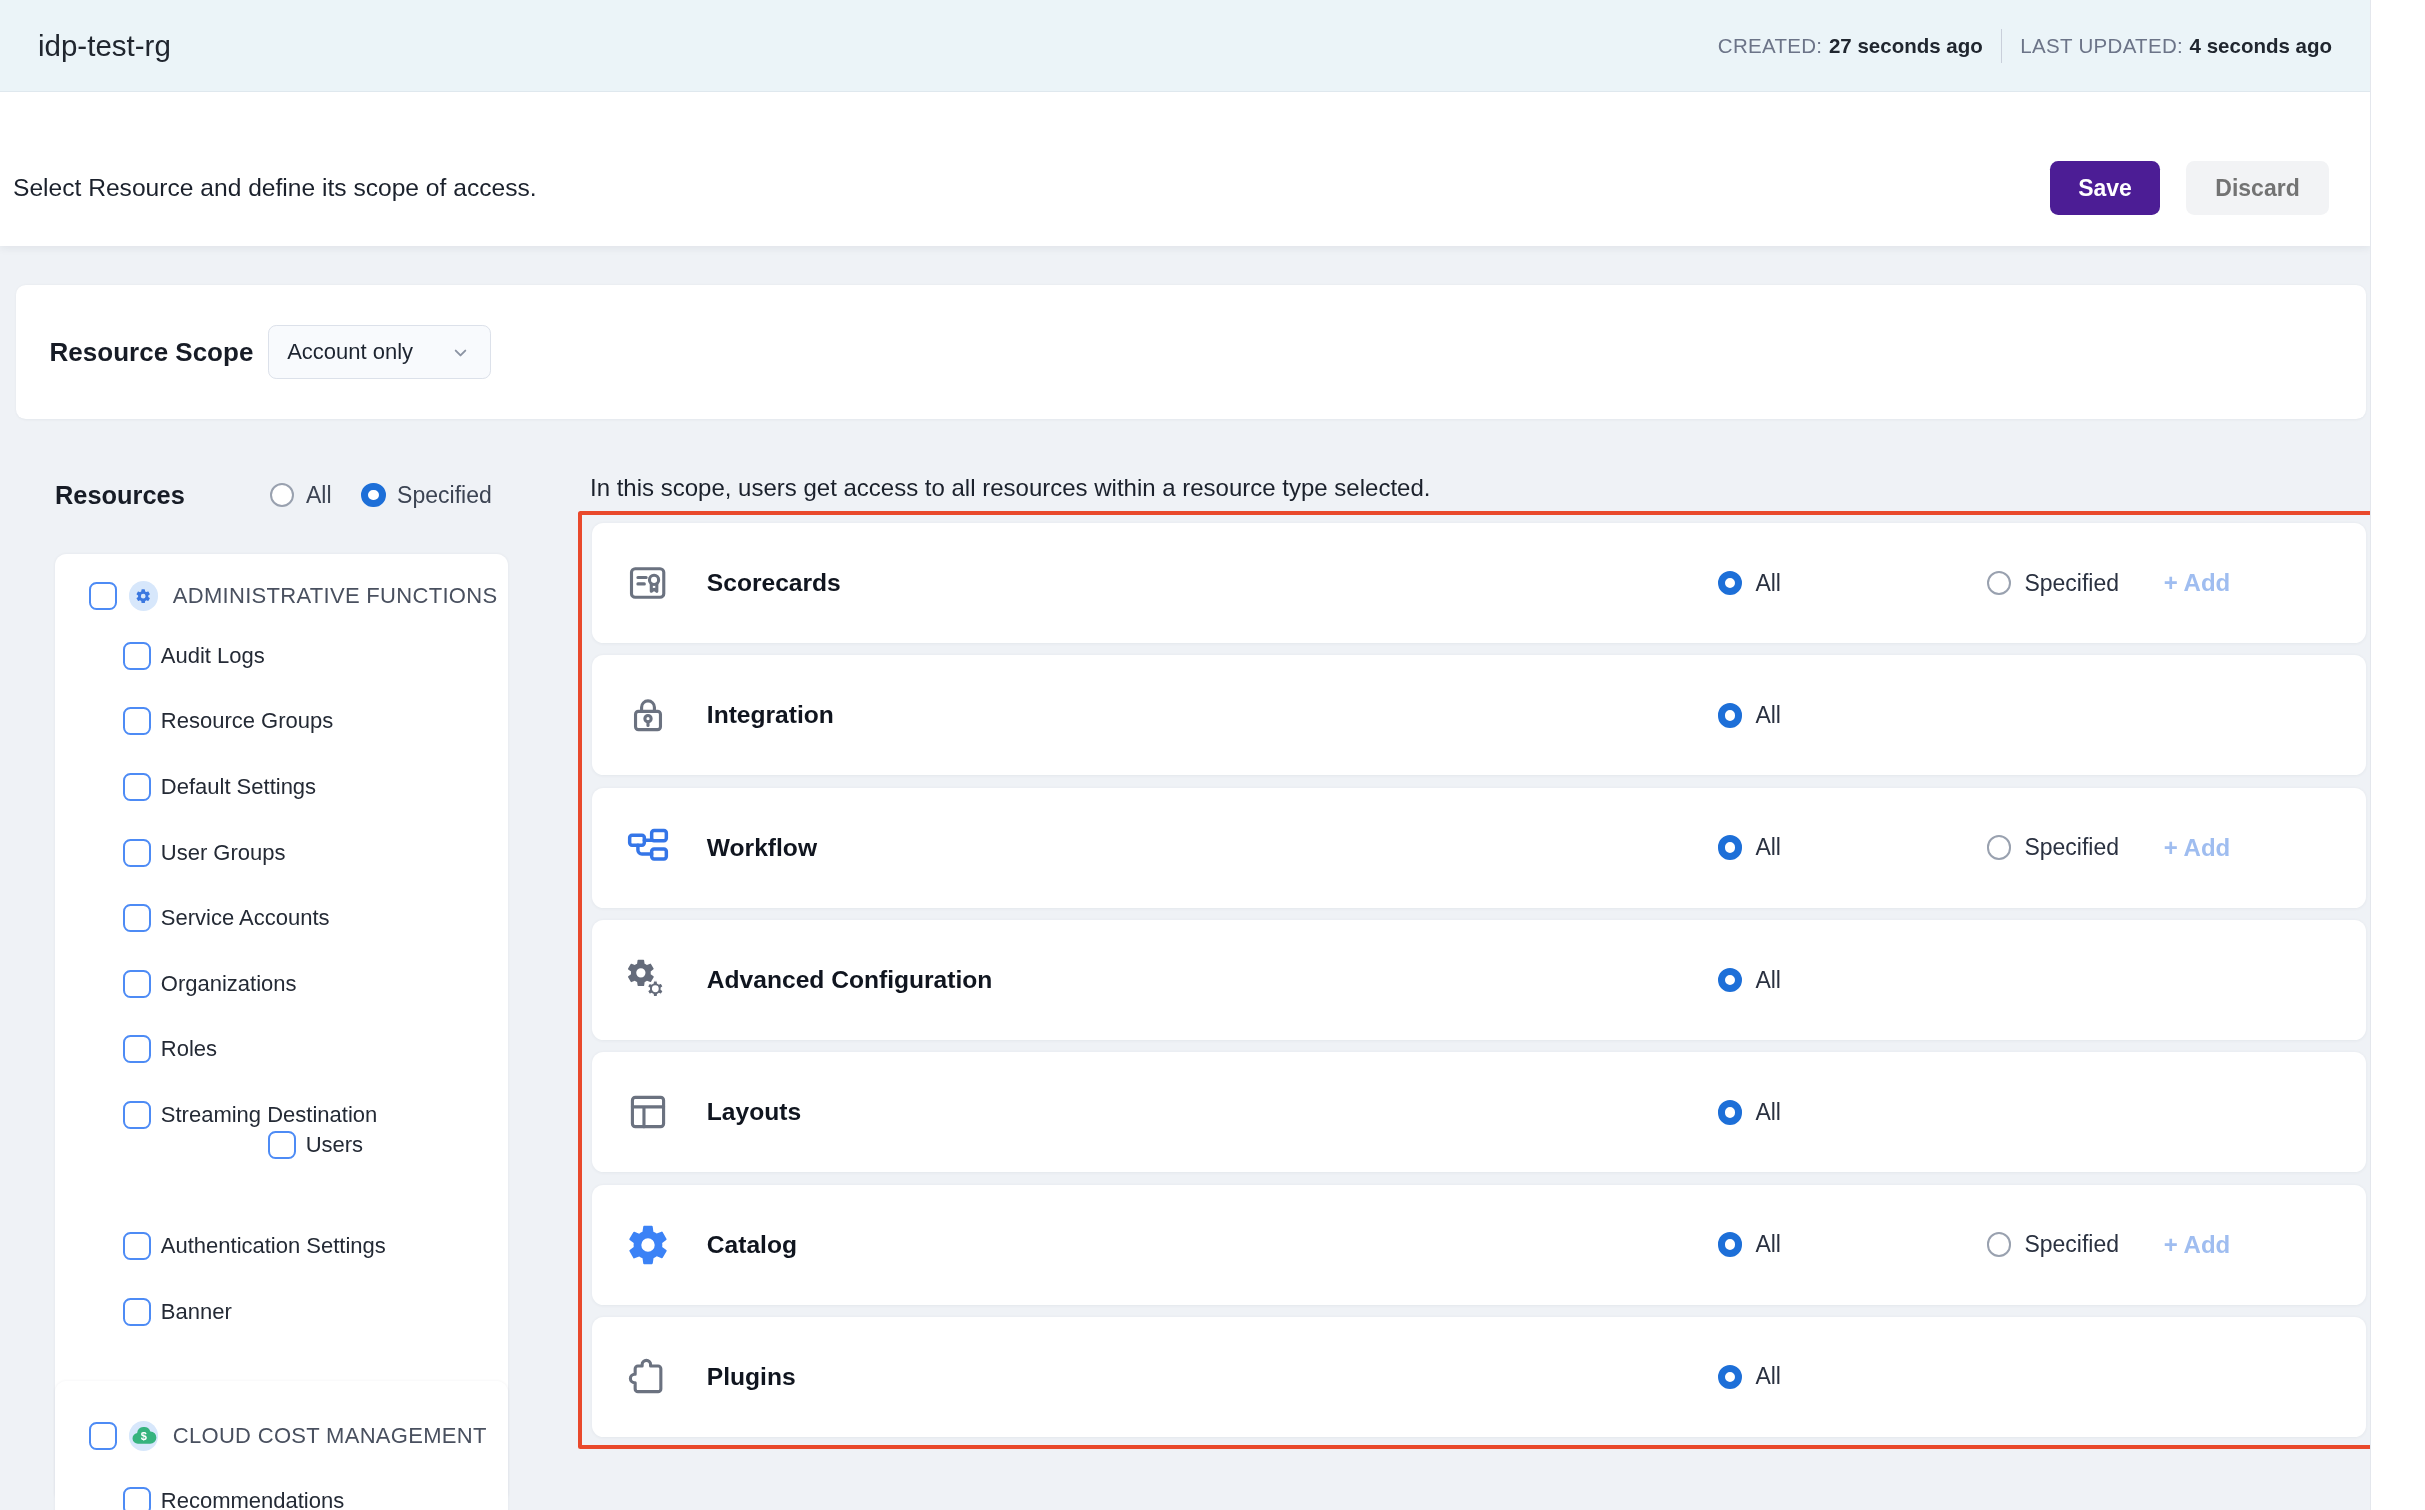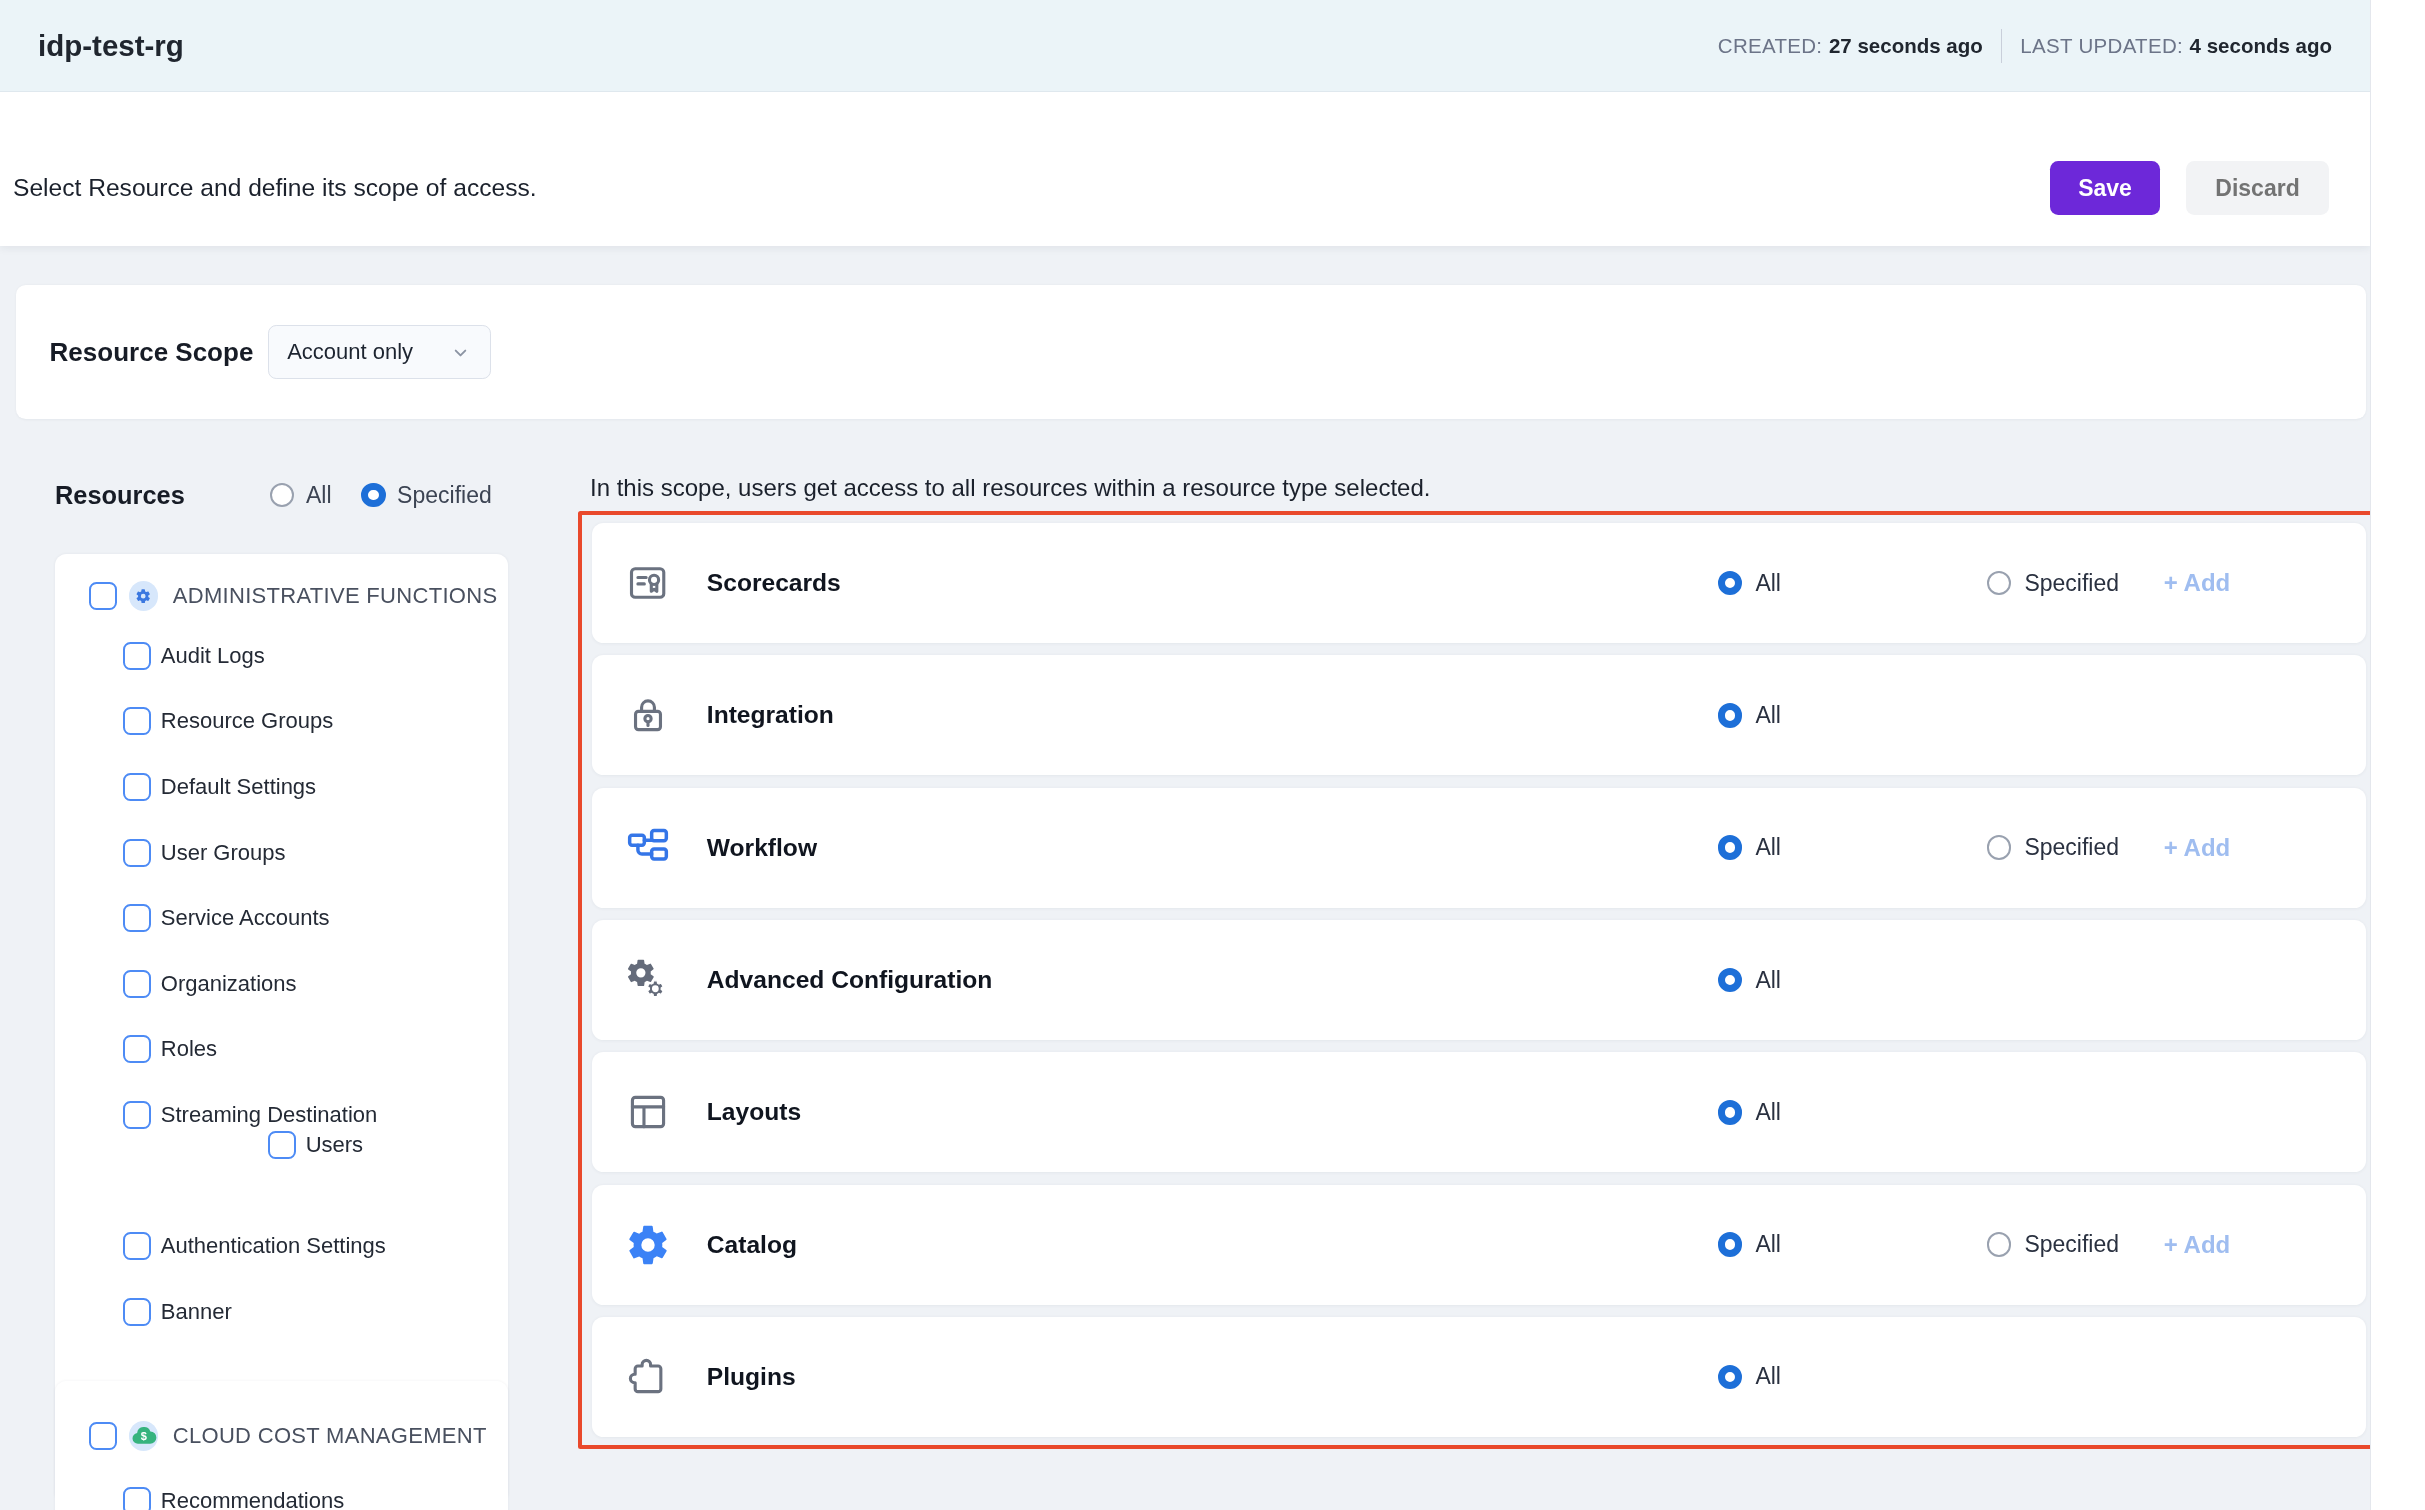--- a/index.html
+++ b/index.html
@@ -17,36 +17,36 @@
   .right-margin {
     position: absolute; left: 2370px; top: 0; width: 56px; height: 1510px;
     background: #ffffff; border-left: 1.6px solid #e4e7ed;
   }
   
   .app-header {
     position: absolute; left: 0; top: 0; width: 2370px; height: 92px;
     background: #ebf4f8; display: flex; align-items: center;
     padding: 0 38px; border-bottom: 0.8px solid #dfe8ee; z-index: 3;
   }
-  .app-title { font-size: 29.5px; font-weight: 700; color: #20262f; }
+  .app-title { font-size: 29.5px; font-weight: 400; color: #20262f; }
   .meta-info { margin-left: auto; display: flex; align-items: center; gap: 18px; }
   .meta-label { font-size: 20.5px; color: #6c7488; letter-spacing: 0.3px; }
   .meta-value { font-size: 20.5px; font-weight: 700; color: #20262f; margin-left: 6.6px; }
   .meta-divider { width: 1.6px; height: 34px; background: #c9cfda; }
   
   .toolbar {
     position: absolute; left: 0; top: 92px; width: 2370px; height: 154px;
     background: #ffffff; box-shadow: 0 2.5px 8.2px rgba(25,39,62,.07);
     display: flex; align-items: center; padding: 38px 41px 0 13px; z-index: 2;
   }
   .toolbar-text { font-size: 24.6px; color: #1b212c; }
   .toolbar-buttons { margin-left: auto; display: flex; gap: 26px; }
   .btn { height: 54px; border: none; border-radius: 8.2px; font-size: 23px;
          font-weight: 700; font-family: inherit; cursor: pointer; }
-  .btn-save { width: 110px; background: #6d28d9; color: #ffffff; }
+  .btn-save { width: 110px; background: #4c1d95; color: #ffffff; }
   .btn-discard { width: 143px; background: #f2f3f5; color: #737373; }
   
   .scope-card {
     position: absolute; left: 15.6px; top: 285px; width: 2350px; height: 134px;
     background: #fff; border-radius: 9.8px; box-shadow: 0 0.8px 2.5px rgba(20,30,50,.05);
     display: flex; align-items: center; padding-left: 34px;
   }
   .scope-card-label { font-size: 26px; font-weight: 700; color: #171c26; }
   .dropdown {
     margin-left: 14.8px; width: 223px; height: 54px; background: #f8fafd;

